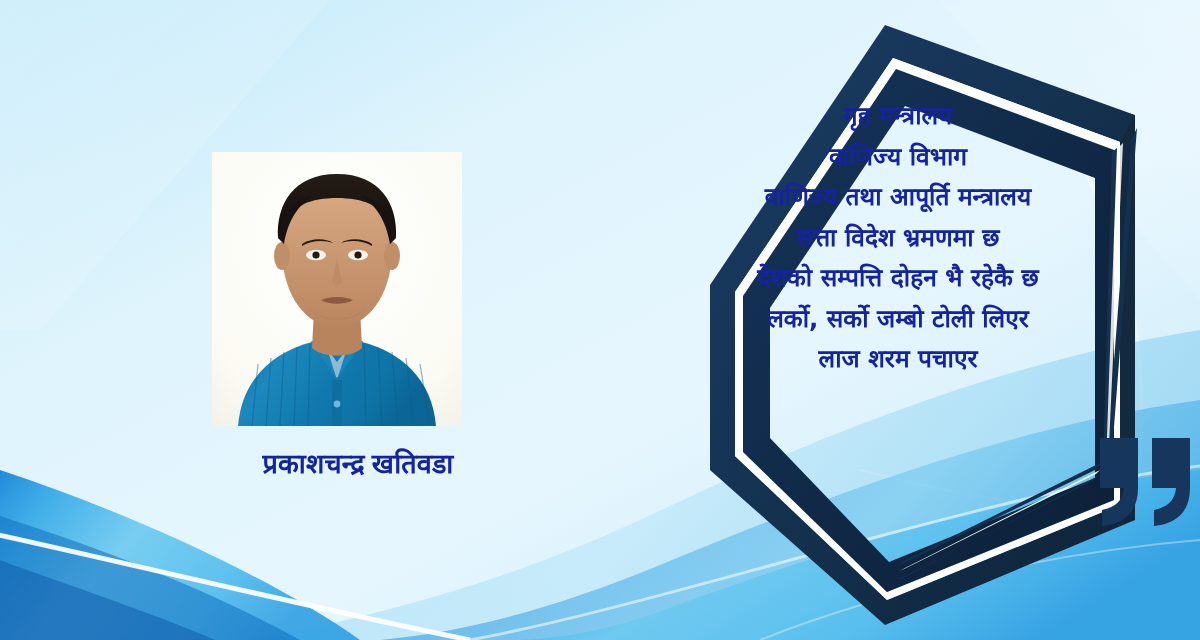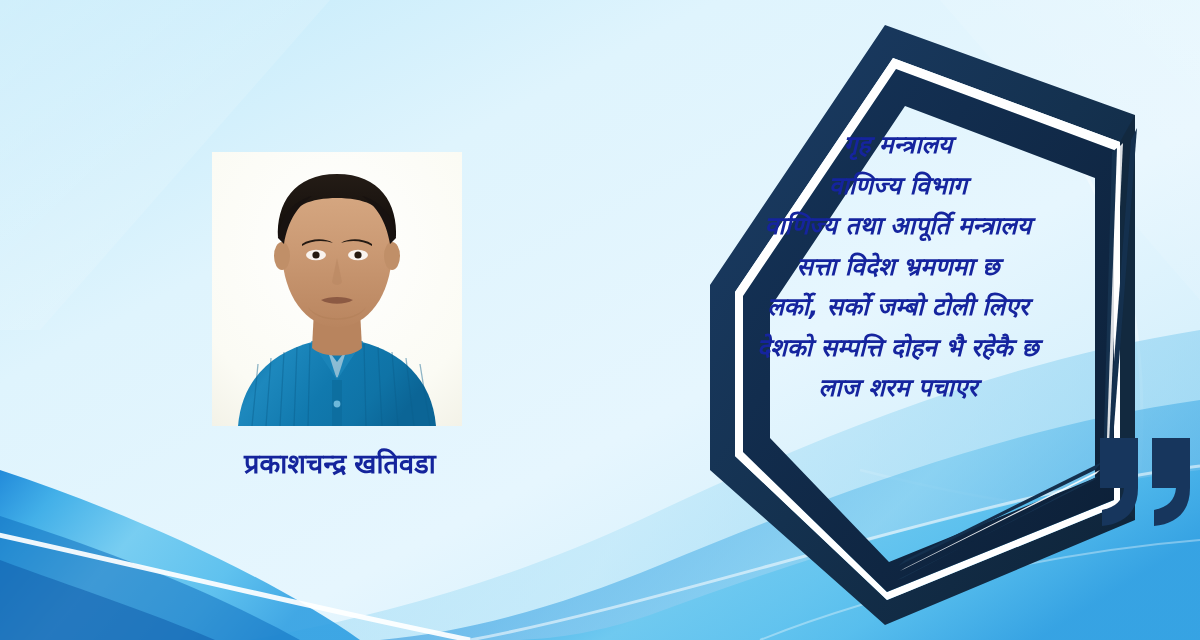--- a/index.html
+++ b/index.html
@@ -41,55 +41,54 @@
   #portrait-photo {
     position: absolute;
     inset: 0;
     background: #fdfdf8;
     overflow: hidden;
   }
   #portrait-photo svg { display: block; }
 
   #person-name {
     position: absolute;
-    left: 150px;
+    left: 168px;
     top: 444px;
     width: 380px;
     text-align: center;
     color: #14249c;
-    font-family: Liberation Sans, sans-serif;
+    font-family: Liberation Serif, serif;
     font-size: 27px;
     font-weight: 700;
     letter-spacing: 0.2px;
     white-space: nowrap;
   }
 
   
   #quote-frame {
     position: absolute;
     left: 575px;
     top: 0px;
     width: 625px;
     height: 640px;
   }
   #quote-frame svg { display: block; }
 
   #quote-text {
     position: absolute;
     left: 618px;
-    top: 125px;
+    top: 96px;
     width: 560px;
     text-align: center;
     color: #15249e;
     font-family: "DejaVu Sans", sans-serif;
     font-size: 24.5px;
     font-weight: 700;
     line-height: 40.5px;
     letter-spacing: 0px;
-    font-style: italic;
   }
   #quote-text .qline {
     display: block;
     white-space: nowrap;
   }
 
   
   #quote-mark {
     position: absolute;
     left: 1098px;
@@ -284,22 +283,22 @@
     <path d="M 1095,470 L 1102,462 L 905,560 L 898,566 Z" fill="#14304e"></path>
     <path d="M 1096,474 L 1100,470 L 905,568 L 900,571 Z" fill="#ffffff" opacity="0.9"></path>
     <path d="M 1094,480 L 1098,476 L 903,578 L 897,580 Z" fill="#16324f"></path>
   </svg>
 
   <div id="quote-text">
     <span class="qline">गृह मन्त्रालय</span>
     <span class="qline">वाणिज्य विभाग</span>
     <span class="qline">वाणिज्य तथा आपूर्ति मन्त्रालय</span>
     <span class="qline">सत्ता विदेश भ्रमणमा छ</span>
+    <span class="qline">देशको सम्पत्ति दोहन भै रहेकै छ</span>
     <span class="qline">लर्को, सर्को जम्बो टोली लिएर</span>
-    <span class="qline">देशको सम्पत्ति दोहन भै रहेकै छ</span>
     <span class="qline">लाज शरम पचाएर</span>
   </div>
 
   <div id="quote-mark">
     <svg width="96" height="92" viewBox="0 0 96 92" xmlns="http://www.w3.org/2000/svg">
       <path d="M2,2 L40,2 L40,52 C40,76 26,88 4,90 L4,74 C18,71 25,64 26,52 L2,52 Z" fill="#17365d"></path>
       <path d="M54,2 L92,2 L92,52 C92,76 78,88 56,90 L56,74 C70,71 77,64 78,52 L54,52 Z" fill="#17365d"></path>
     </svg>
   </div>
 

